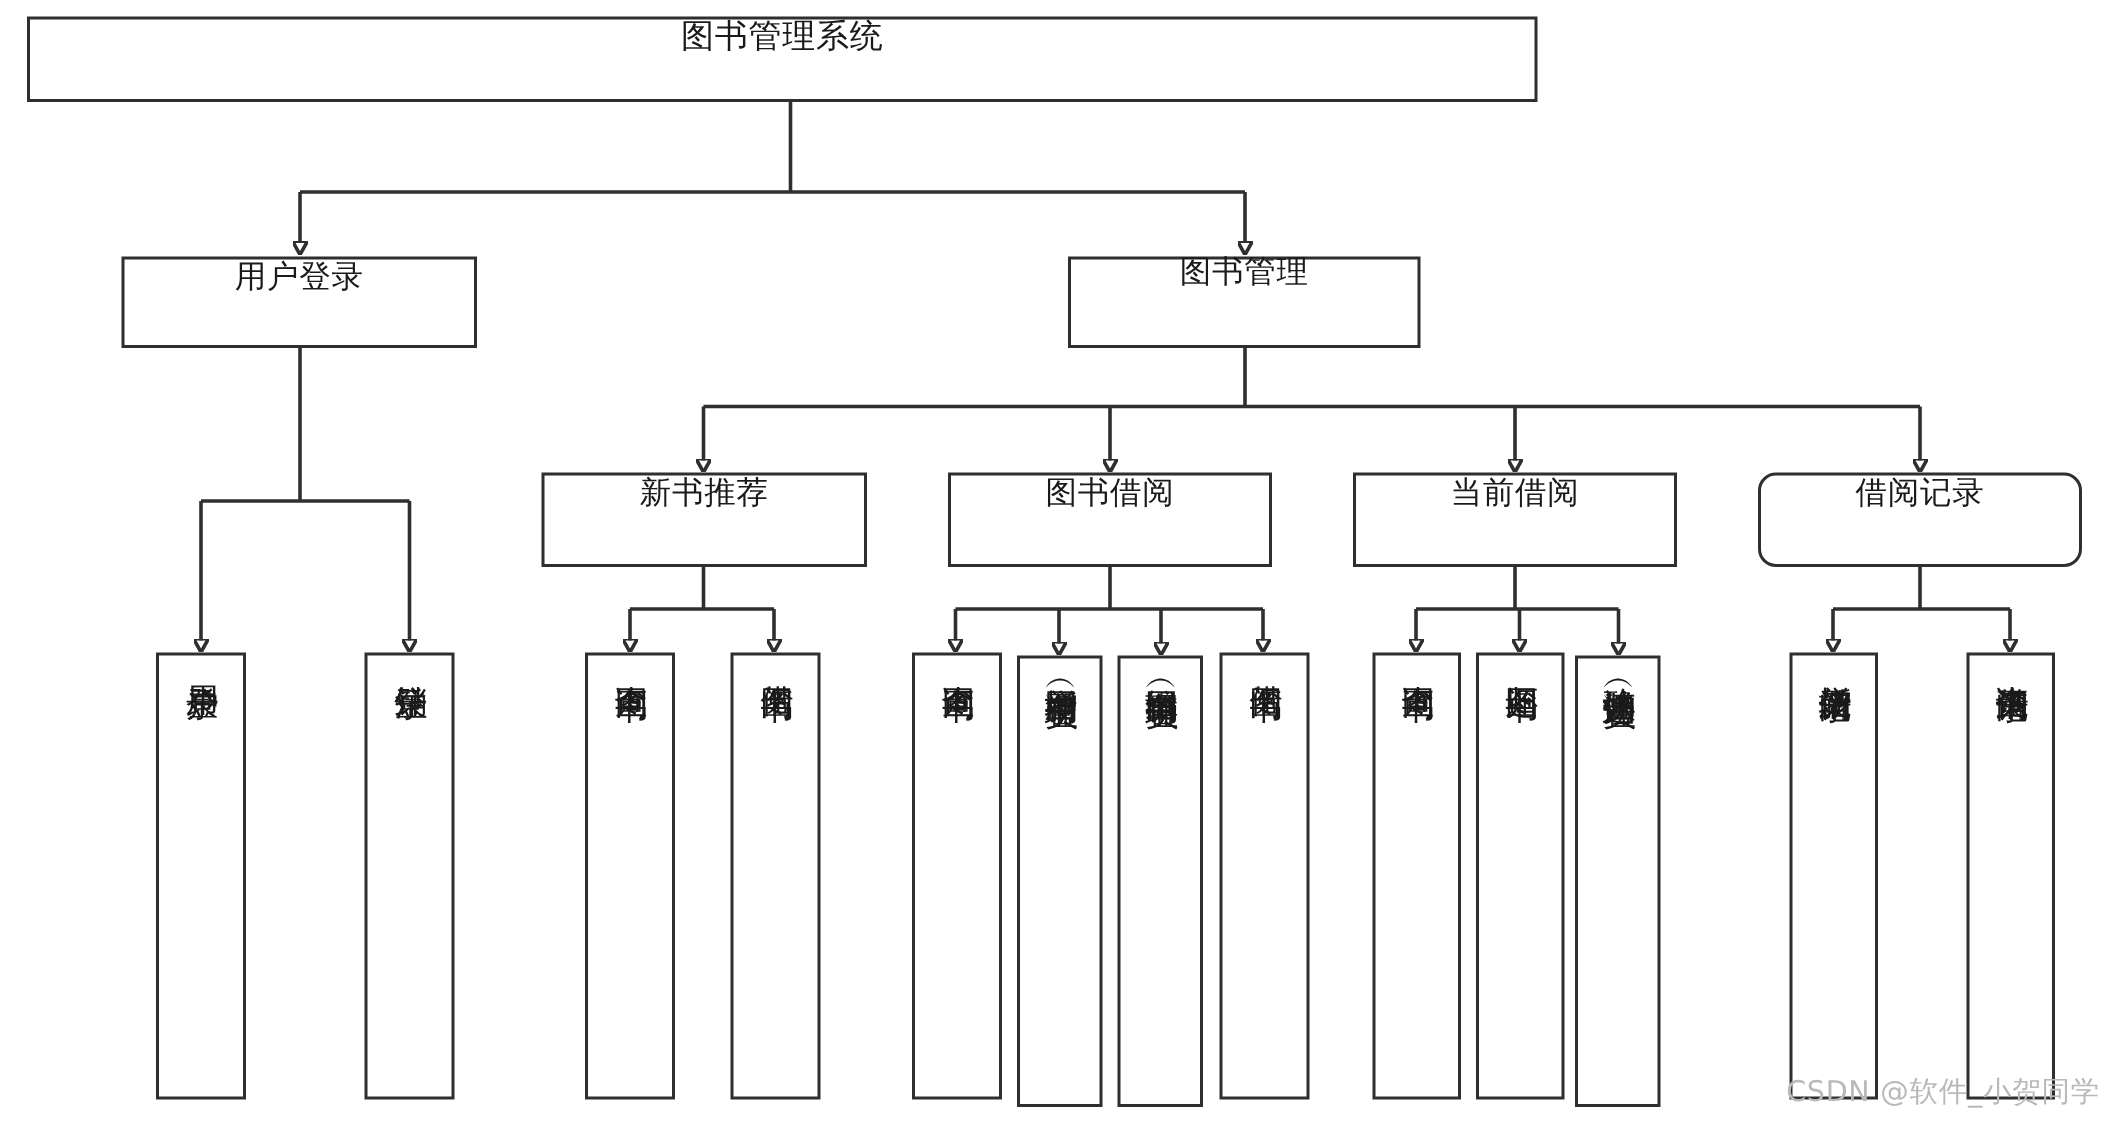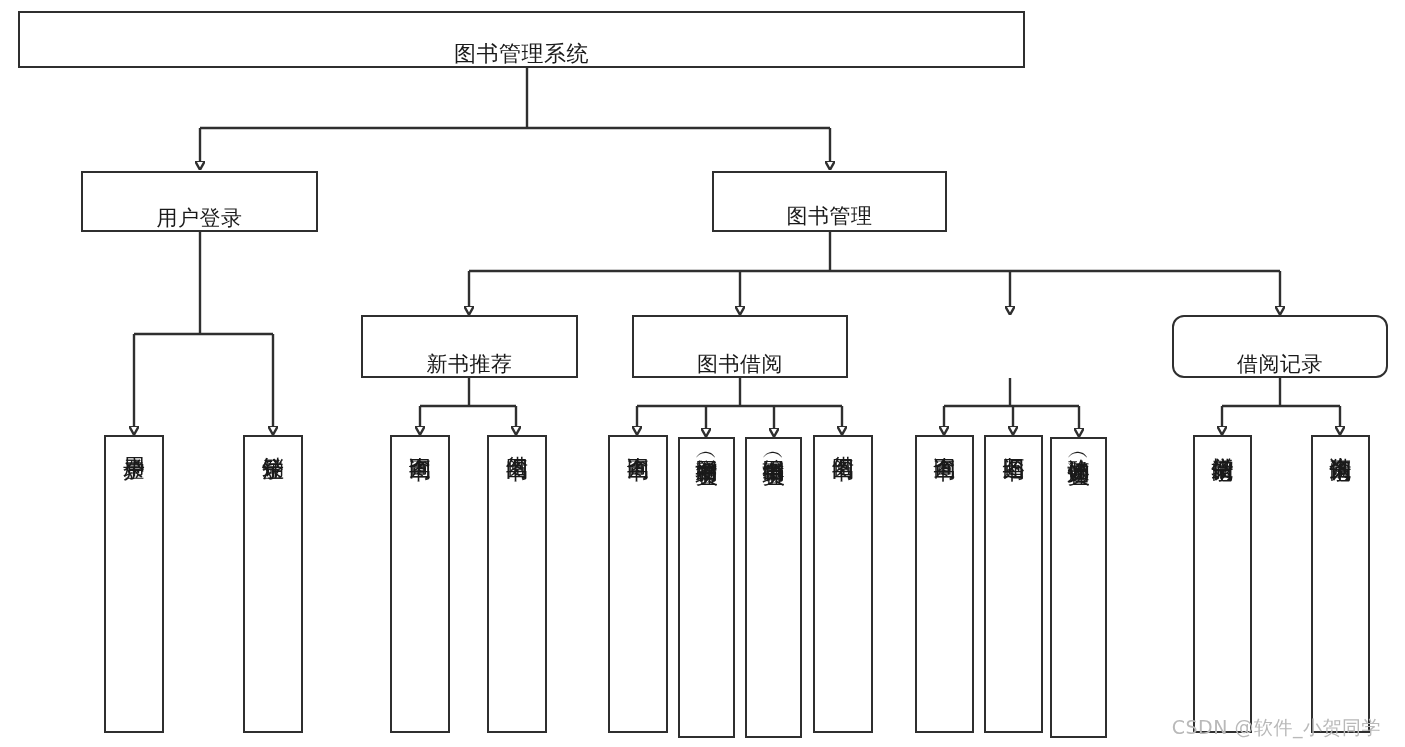--- a/index.html
+++ b/index.html
@@ -16,21 +16,21 @@
     height: 747px;
     background: #ffffff;
     overflow: hidden;
   }
   .node {
     position: absolute;
     box-sizing: border-box;
     border: 2.5px solid #2f2f2f;
     background: #ffffff;
     display: flex;
-    align-items: flex-end;
+    align-items: flex-start;
     justify-content: center;
     color: #1a1a1a;
     z-index: 3;
   }
   .node .label {
     display: block;
     text-align: center;
     line-height: 1.08;
     letter-spacing: 0.5px;
   }
@@ -64,21 +64,21 @@
     z-index: 1;
     pointer-events: none;
   }
   svg#wires path, svg#wires line {
     stroke: #2f2f2f;
     stroke-width: 2.4;
     fill: none;
   }
   .watermark {
     position: absolute;
-    right: 24px;
+    right: 5px;
     bottom: 6px;
     font-size: 19px;
     color: #b9b9b9;
     white-space: nowrap;
     z-index: 5;
     letter-spacing: 0.5px;
   }
 </style>
 </head>
 <body>
@@ -145,20 +145,23 @@
   <div class="node h" style="left:712px; top:171px; width:235px; height:61px;font-family:Liberation Mono, monospace;">
     <span class="label">图书管理</span>
   </div>
 
   <div class="node h" style="left:632px; top:315px; width:216px; height:63px;">
     <span class="label">图书借阅</span>
   </div>
   <div class="node h" style="left:361px; top:315px; width:217px; height:63px;">
     <span class="label">新书推荐</span>
   </div>
+  <div class="node h" style="left:902px; top:315px; width:216px; height:63px;">
+    <span class="label">当前借阅</span>
+  </div>
   <div class="node h" style="left:1172px; top:315px; width:216px; height:63px;border-radius:12px;">
     <span class="label">借阅记录</span>
   </div>
 
   <div class="node v" style="left:104px; top:435px; width:60px; height:298px;">
     <span class="label">用户登录</span>
   </div>
   <div class="node v" style="left:243px; top:435px; width:60px; height:298px;">
     <span class="label">注销登录</span>
   </div>

